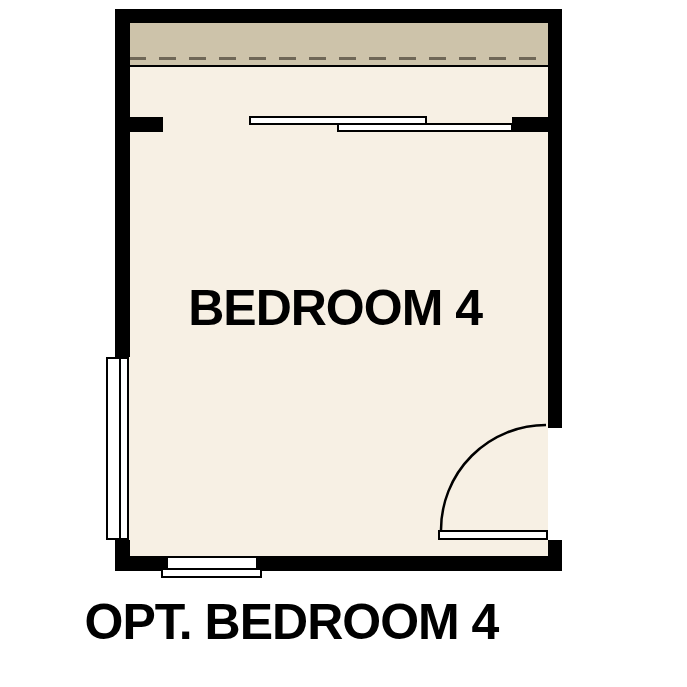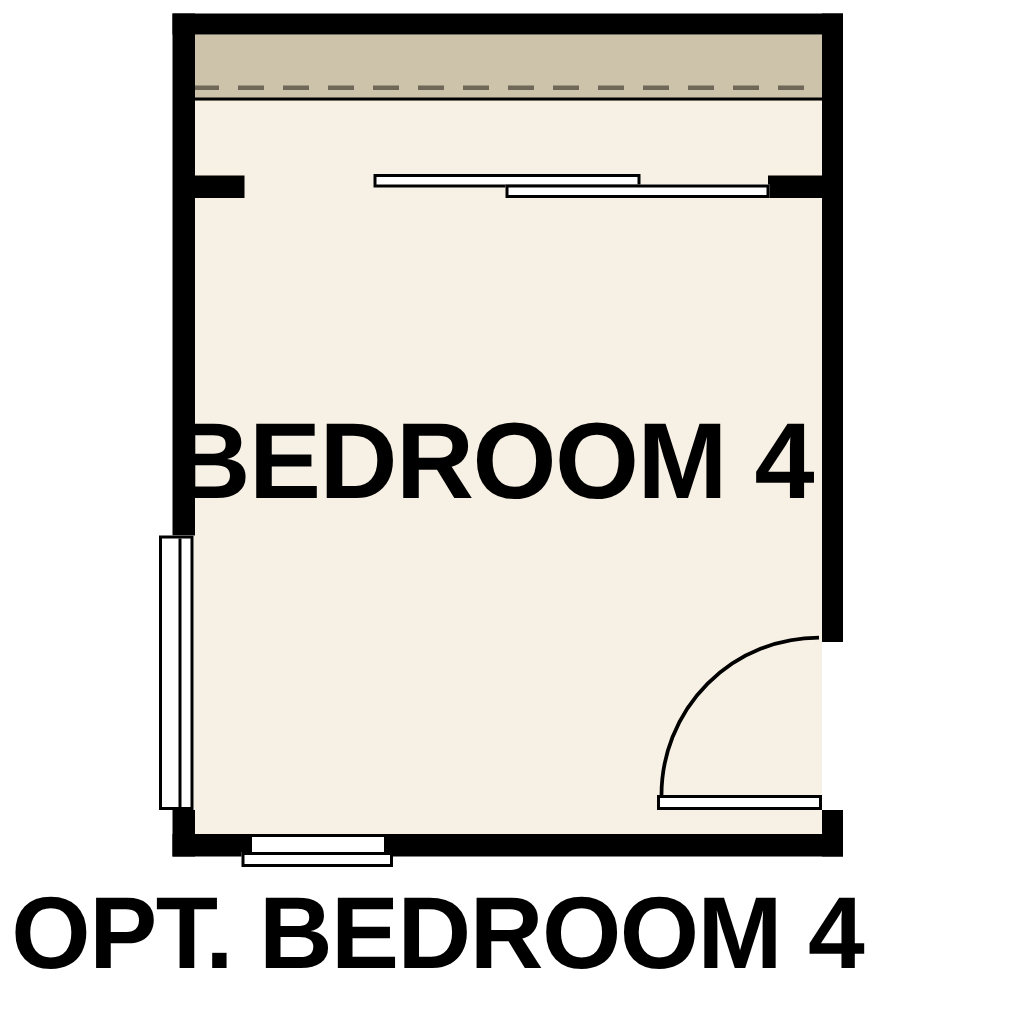--- a/index.html
+++ b/index.html
@@ -60,31 +60,31 @@
   .window-bottom-sill  { left: 161px; top: 568px; width: 101px; height: 10px; }
   .door-leaf { left: 438px; top: 530px; width: 110px; height: 10px; }
   .arc-svg {
     position: absolute;
     left: 0; top: 0; width: 687px; height: 687px;
     pointer-events: none;
   }
   .room-label {
     position: absolute;
     left: 115px; top: 280px; width: 367px; height: 60px;
-    font-size: 72px; line-height: 57px;
+    font-size: 50px; line-height: 57px;
     font-weight: bold;
     letter-spacing: -1px;
-    text-align: left;
+    text-align: right;
     color: var(--text);
     white-space: nowrap;
   }
   .caption {
     position: absolute;
     left: 0; top: 591px; width: 583px; height: 70px;
-    font-size: 68px; line-height: 62px;
+    font-size: 50px; line-height: 62px;
     font-weight: bold;
     letter-spacing: -1px;
     text-align: center;
     color: var(--text);
     white-space: nowrap;
   }
 </style>
 </head>
 <body>
 

